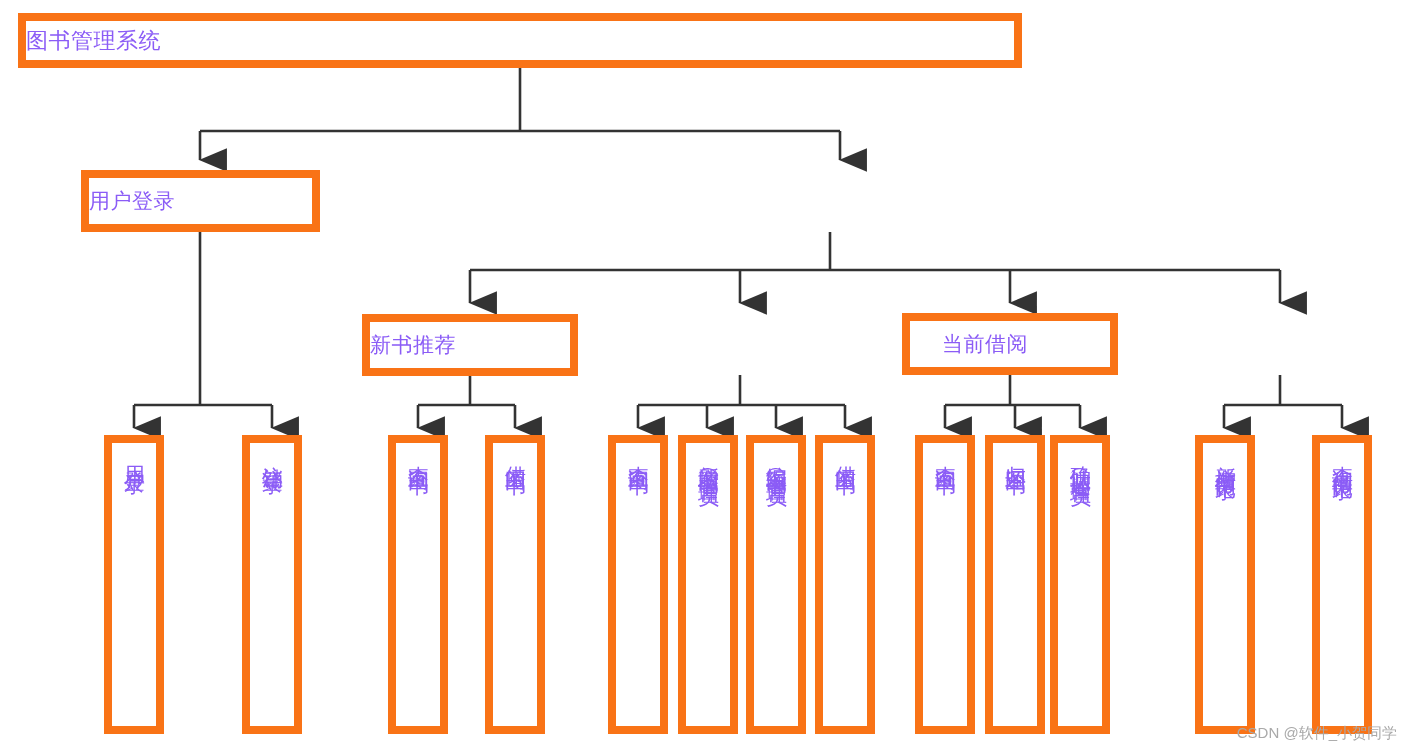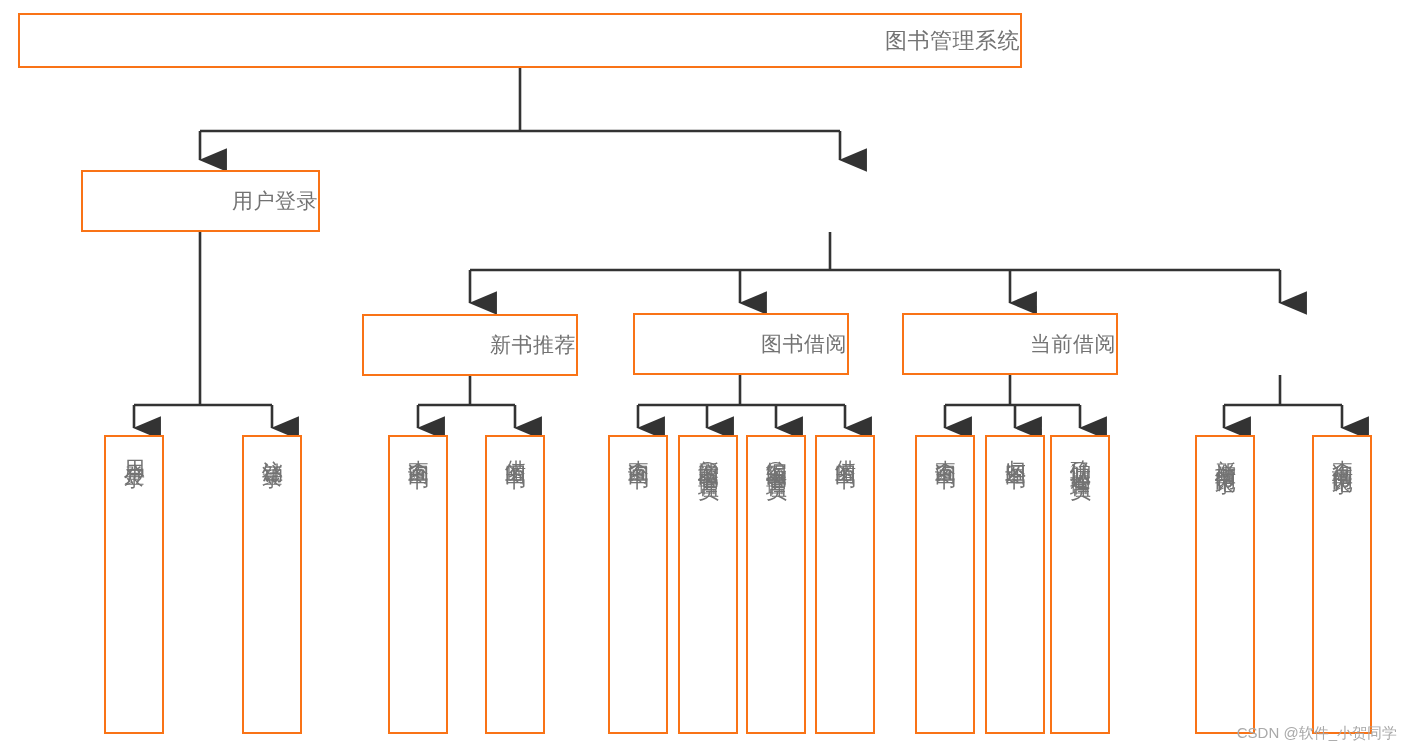--- a/index.html
+++ b/index.html
@@ -23,25 +23,25 @@
     left: 0;
     top: 0;
     width: 1405px;
     height: 747px;
     pointer-events: none;
   }
   .node {
     position: absolute;
     box-sizing: border-box;
     background: #ffffff;
-    border: 2px solid #f97316;
+    border: 8px solid #f97316;
     display: flex;
     align-items: center;
-    justify-content: flex-end;
-    color: #737373;
+    justify-content: flex-start;
+    color: #8b5cf6;
   }
   .node .label {
     display: block;
     text-align: center;
     line-height: 1.18;
     letter-spacing: 0.5px;
   }
   .node.horizontal .label {
     writing-mode: horizontal-tb;
     font-size: 21px;
@@ -127,23 +127,20 @@
     <span class="label">图书管理系统</span>
   </div>
 
   <div class="node horizontal" style="left:81px; top:170px; width:239px; height:62px;">
     <span class="label">用户登录</span>
   </div>
 
   <div class="node horizontal" style="left:362px; top:314px; width:216px; height:62px;">
     <span class="label">新书推荐</span>
   </div>
-  <div class="node horizontal" style="left:633px; top:313px; width:216px; height:62px;">
-    <span class="label">图书借阅</span>
-  </div>
   <div class="node horizontal" style="left:902px; top:313px; width:216px; height:62px;padding-left:32px;">
     <span class="label">当前借阅</span>
   </div>
 
   <div class="node vertical" style="left:104px; top:435px; width:60px; height:299px;">
     <span class="label">用户登录</span>
   </div>
   <div class="node vertical" style="left:242px; top:435px; width:60px; height:299px;">
     <span class="label">注销登录</span>
   </div>

